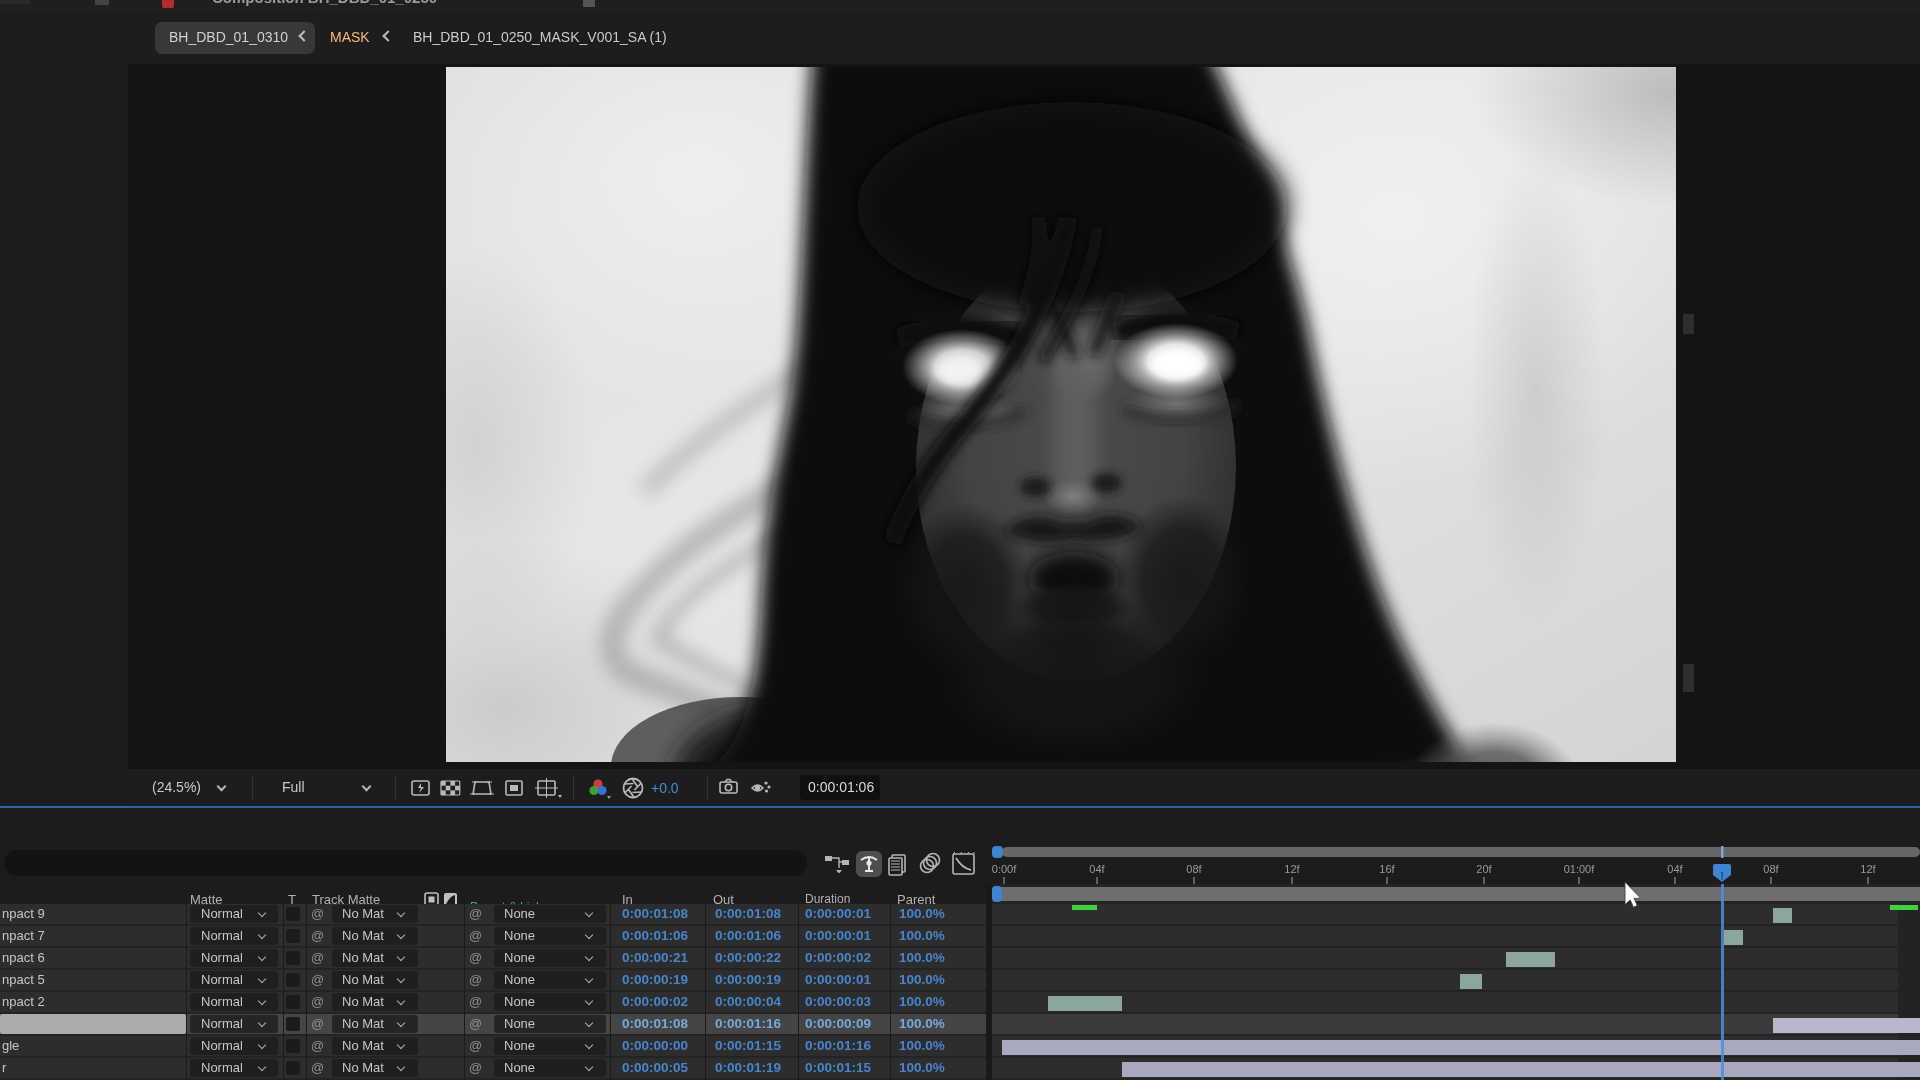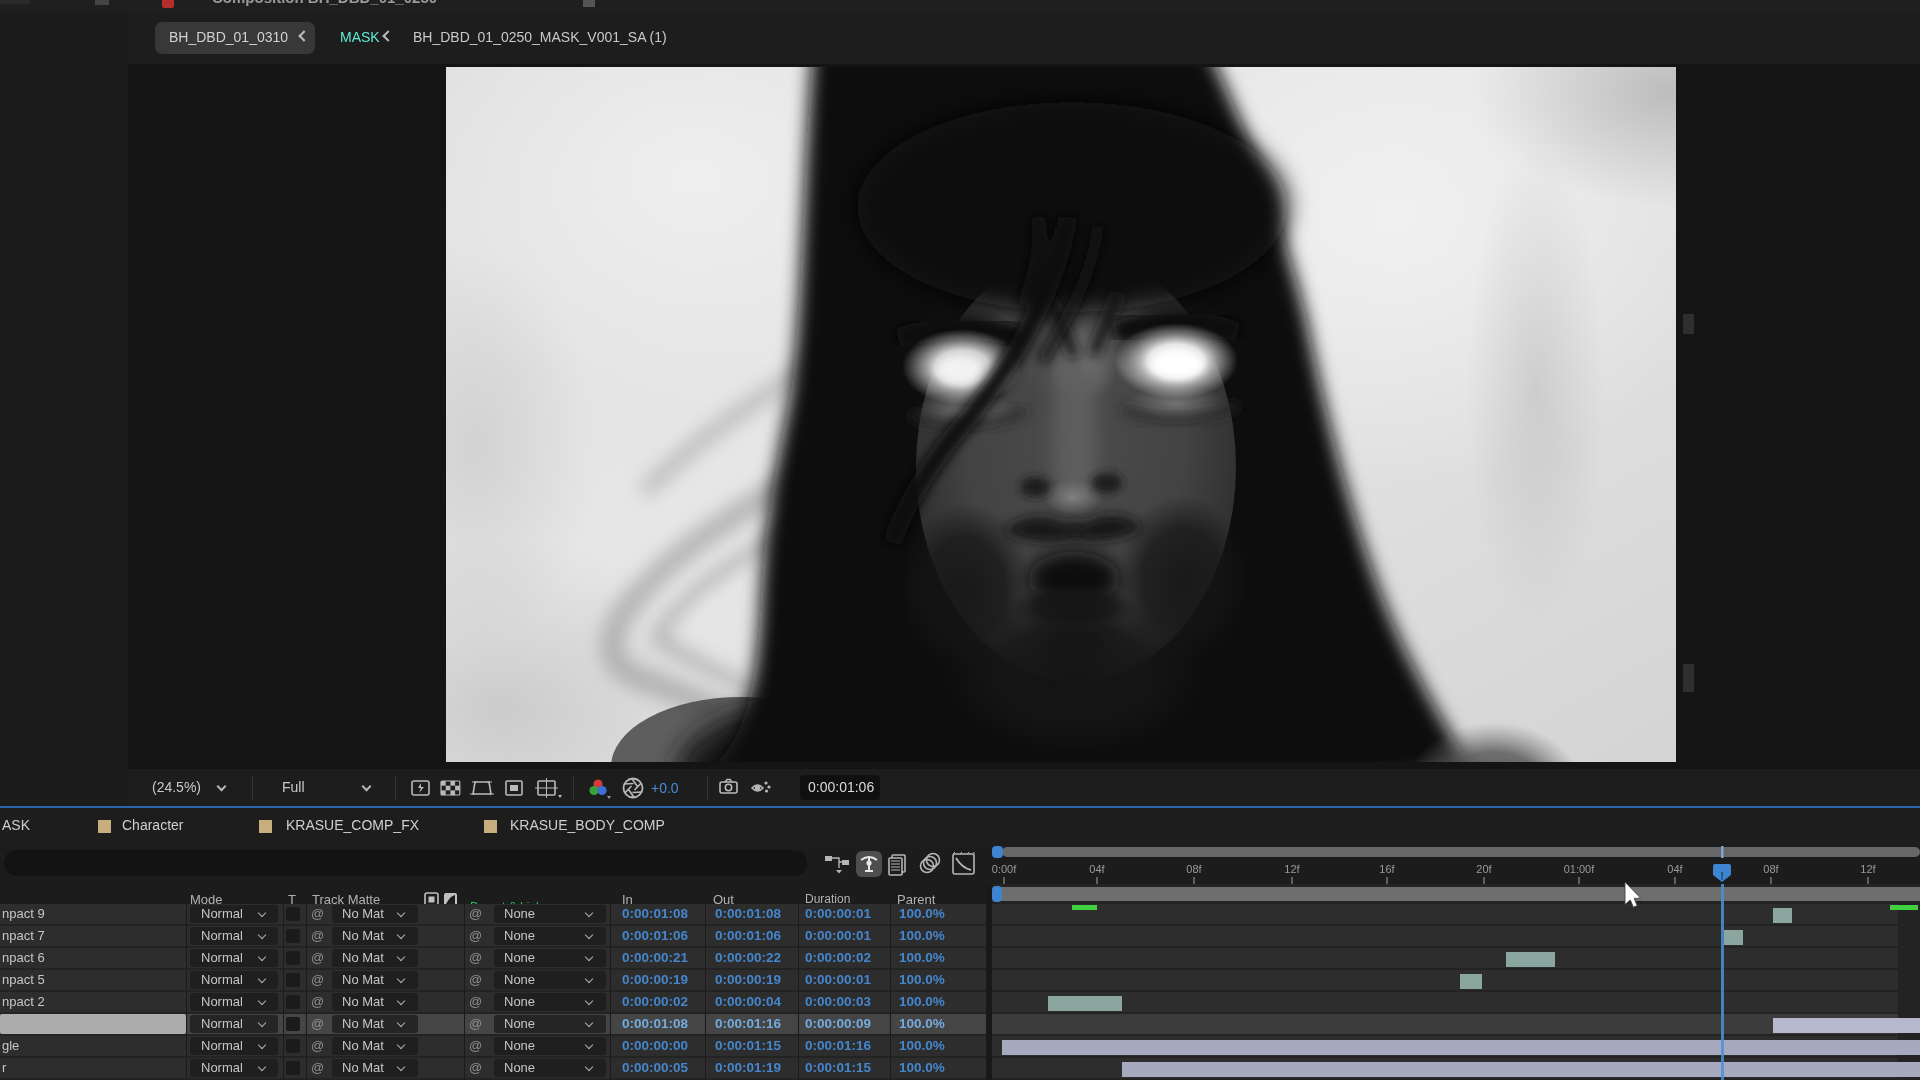--- a/index.html
+++ b/index.html
@@ -20,21 +20,21 @@
     <div class="abs txt" style="left:212px;top:-11px;font-size:15px;color:#9a9a9a;font-weight:bold;">Composition BH_DBD_01_0250</div>
     <div class="abs" style="left:583px;top:-2px;width:12px;height:9px;background:#555;"></div>
     <div class="abs" style="left:0px;top:-6px;width:30px;height:10px;background:#2a2a2a;"></div>
     <div class="abs" style="left:95px;top:-4px;width:14px;height:9px;background:#444;"></div>
   </div>
 
   <div class="abs" style="left:128px;top:11px;width:1895px;height:53px;background:#1d1d1d;">
     <div class="abs" style="left:27px;top:11px;width:160px;height:32px;background:#383838;border-radius:7px;"></div>
     <div class="abs txt" style="left:41px;top:18px;color:#d2d2d2;">BH_DBD_01_0310</div>
     <div class="abs" style="left:172px;top:21px;width:8px;height:8px;border-left:2px solid #bbb;border-bottom:2px solid #bbb;transform:rotate(45deg);"></div>
-    <div class="abs txt" style="left:212px;top:18px;color:#5eead4;">MASK</div>
+    <div class="abs txt" style="left:202px;top:18px;color:#fdba74;">MASK</div>
     <div class="abs" style="left:256px;top:21px;width:8px;height:8px;border-left:2px solid #bbb;border-bottom:2px solid #bbb;transform:rotate(45deg);"></div>
     <div class="abs txt" style="left:285px;top:18px;color:#c9c9c9;">BH_DBD_01_0250_MASK_V001_SA (1)</div>
   </div>
 
   <div class="abs" style="left:128px;top:64px;width:1792px;height:704px;background:#141414;" id="viewerbg"></div>
   <div class="abs" style="left:1683px;top:314px;width:11px;height:20px;background:#2e2e2e;"></div>
   <div class="abs" style="left:1683px;top:664px;width:11px;height:28px;background:#2e2e2e;"></div>
 
   <svg class="abs" id="portrait" style="left:446px;top:67px;" width="1230" height="695" viewBox="0 0 1230 695">
     <defs>
@@ -250,29 +250,20 @@
         <circle cx="50" cy="10" r="1.6" fill="#b9b9b9" stroke="none"></circle>
         <circle cx="47.5" cy="14" r="1.6" fill="#b9b9b9" stroke="none"></circle>
       </g>
     </svg>
     <div class="abs" style="left:672px;top:6px;width:80px;height:25px;background:#101010;border-radius:4px;"></div>
     <div class="abs txt" style="left:680px;top:10px;color:#dadada;">0:00:01:06</div>
   </div>
 
   <div class="abs" style="left:0;top:806px;width:1920px;height:2px;background:#2d64ab;"></div>
 
-  <div class="abs" id="tabsrow" style="left:0;top:808px;width:1920px;height:38px;background:#1d1d1d;">
-    <div class="abs txt" style="left:2px;top:9px;color:#cfcfcf;">ASK</div>
-    <div class="abs" style="left:98px;top:12px;width:13px;height:13px;background:#c8ad7e;"></div>
-    <div class="abs txt" style="left:122px;top:9px;color:#cfcfcf;">Character</div>
-    <div class="abs" style="left:259px;top:12px;width:13px;height:13px;background:#c8ad7e;"></div>
-    <div class="abs txt" style="left:286px;top:9px;color:#cfcfcf;">KRASUE_COMP_FX</div>
-    <div class="abs" style="left:484px;top:12px;width:13px;height:13px;background:#c8ad7e;"></div>
-    <div class="abs txt" style="left:510px;top:9px;color:#cfcfcf;">KRASUE_BODY_COMP</div>
-  </div>
 
   <div class="abs" id="tlstrip" style="left:0;top:846px;width:1920px;height:38px;background:#1c1c1c;">
     <div class="abs" style="left:4px;top:4px;width:803px;height:26px;background:#131313;border-radius:13px;"></div>
     <svg class="abs" style="left:822px;top:4px;" width="160" height="28" viewBox="0 0 160 28">
       <g fill="none" stroke="#b5b5b5" stroke-width="1.6">
         <rect x="3" y="6" width="7" height="5" fill="#b5b5b5" stroke="none"></rect>
         <path d="M 10 8 L 17 8 L 17 18 M 17 12 L 24 12" stroke-width="1.4"></path>
         <rect x="20" y="10" width="7" height="5" fill="#b5b5b5" stroke="none"></rect>
         <path d="M 14 20 l 6 0 l -3 3.5 Z" fill="#b5b5b5" stroke="none"></path>
         <rect x="34" y="1" width="26" height="26" rx="6" fill="#4e4e4e" stroke="none"></rect>
@@ -296,21 +287,21 @@
           <rect x="131" y="4" width="21" height="20" rx="2"></rect>
           <path d="M 134 8 Q 140 18 149 20" stroke-width="1.8"></path>
           <path d="M 131 4 l 2 -2 M 138 4 l 2 -2 M 145 4 l 2 -2 M 152 4 l 0 -2" stroke-width="1"></path>
         </g>
       </g>
     </svg>
   </div>
 
   <div class="abs" id="timeline" style="left:0;top:884px;width:1920px;height:196px;background:#232323;overflow:hidden;">
     <div class="abs" style="left:0;top:0;width:992px;height:21px;background:#1c1c1c;"></div>
-    <div class="abs" style="left:190px;top:8px;font-size:13px;color:#b2b2b2;white-space:nowrap;">Mode</div>
+    <div class="abs" style="left:190px;top:8px;font-size:13px;color:#b2b2b2;white-space:nowrap;">Matte</div>
     <div class="abs" style="left:288px;top:8px;font-size:13px;color:#b2b2b2;white-space:nowrap;">T</div>
     <div class="abs" style="left:312px;top:8px;font-size:13px;color:#b2b2b2;white-space:nowrap;">Track Matte</div>
     <div class="abs" style="left:470px;top:16px;font-size:12px;color:#22c55e;white-space:nowrap;">Parent &amp; Link</div>
     <div class="abs" style="left:622px;top:8px;font-size:13px;color:#b2b2b2;white-space:nowrap;">In</div>
     <div class="abs" style="left:713px;top:8px;font-size:13px;color:#b2b2b2;white-space:nowrap;">Out</div>
     <div class="abs" style="left:805px;top:8px;font-size:12px;color:#b2b2b2;white-space:nowrap;">Duration</div>
     <div class="abs" style="left:897px;top:8px;font-size:13px;color:#b2b2b2;white-space:nowrap;">Parent</div>
     <svg class="abs" style="left:424px;top:8px;" width="36" height="15" viewBox="0 0 36 15">
   <rect x="1" y="1" width="13" height="13" rx="2" fill="none" stroke="#c0c0c0" stroke-width="1.6"></rect>
   <rect x="4.5" y="4.5" width="6" height="6" fill="#c0c0c0"></rect>

